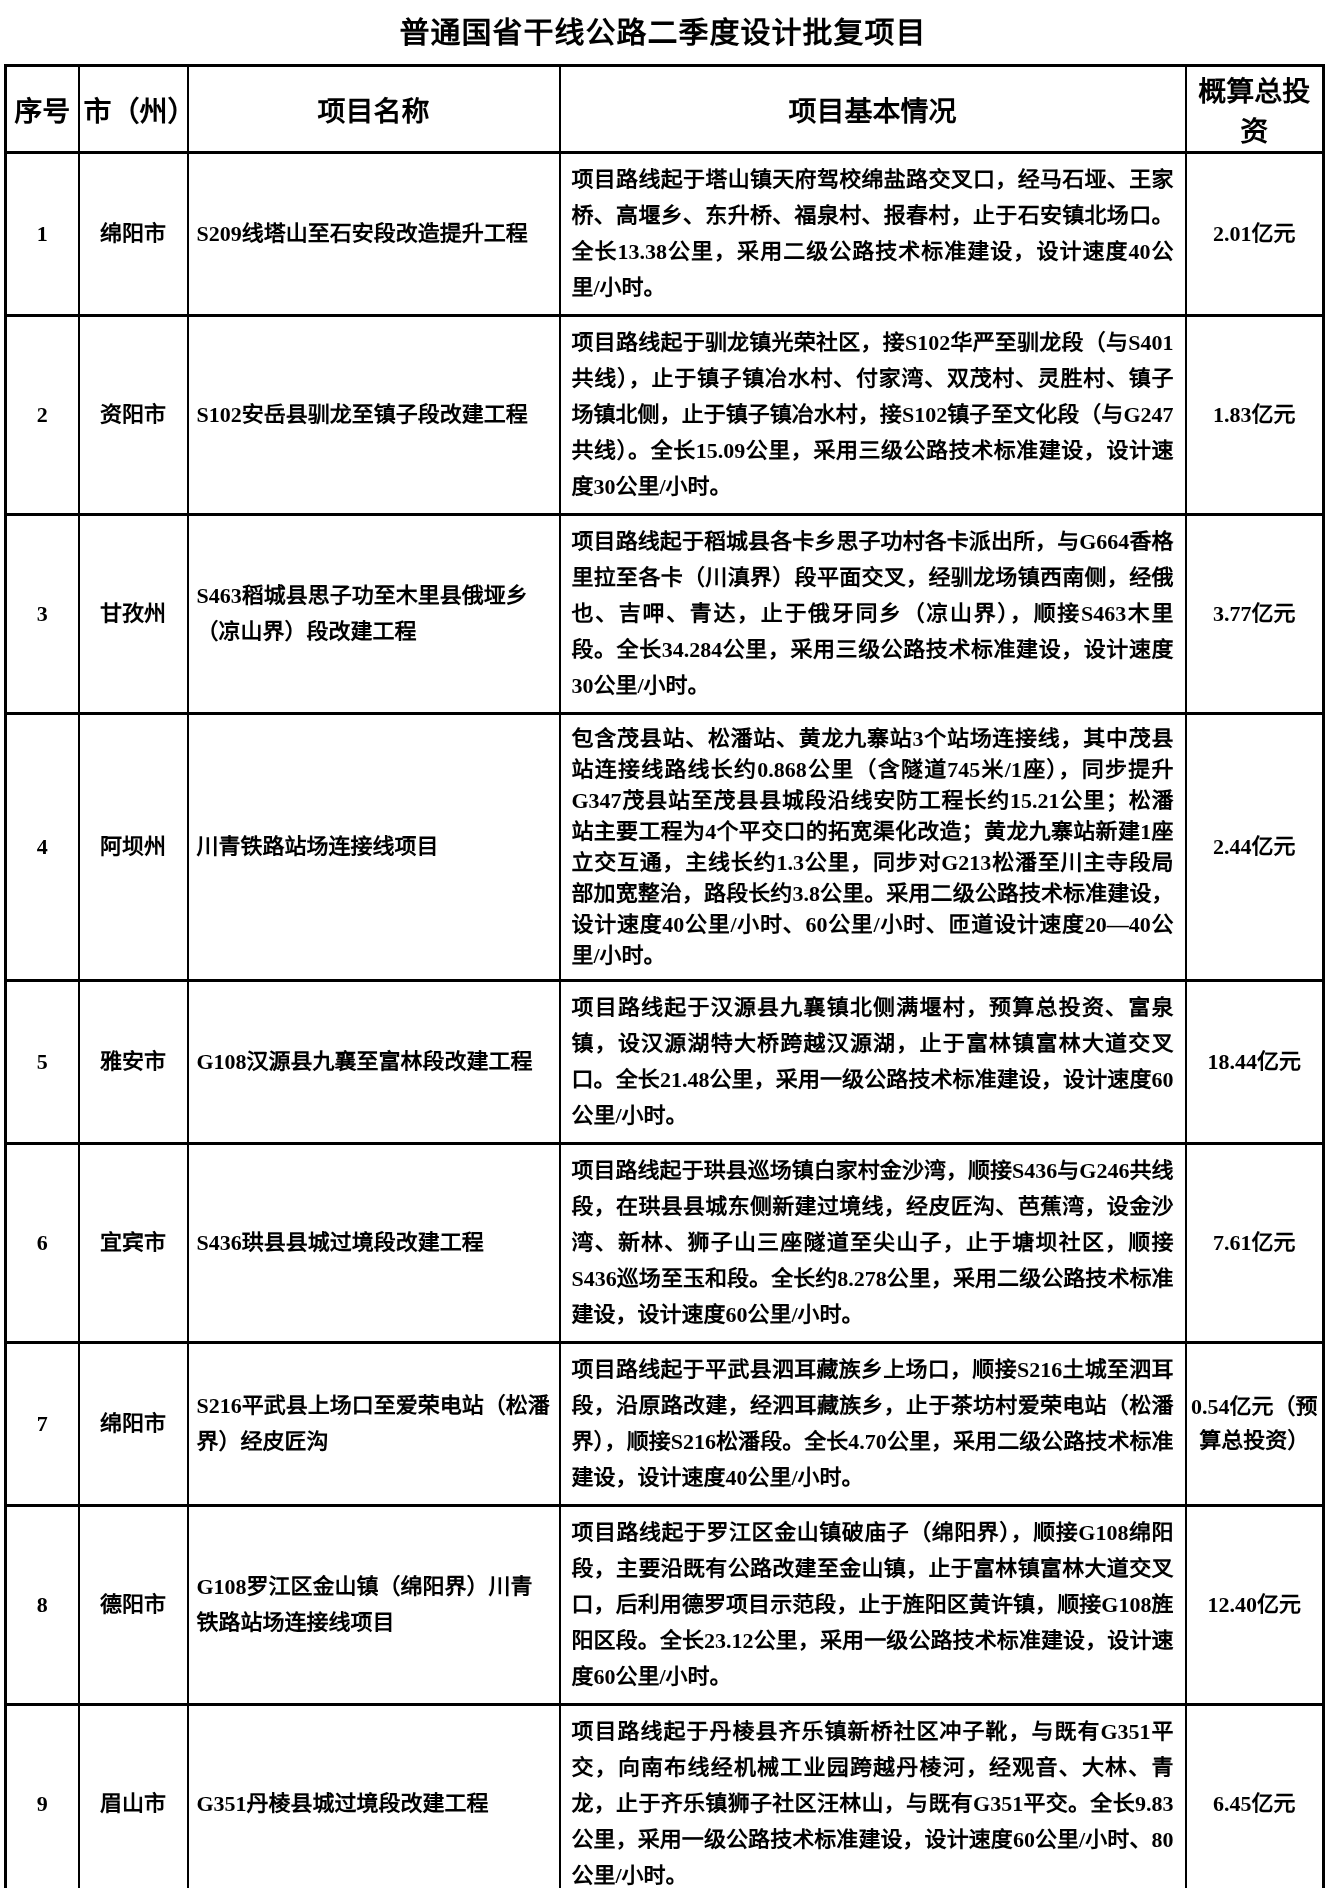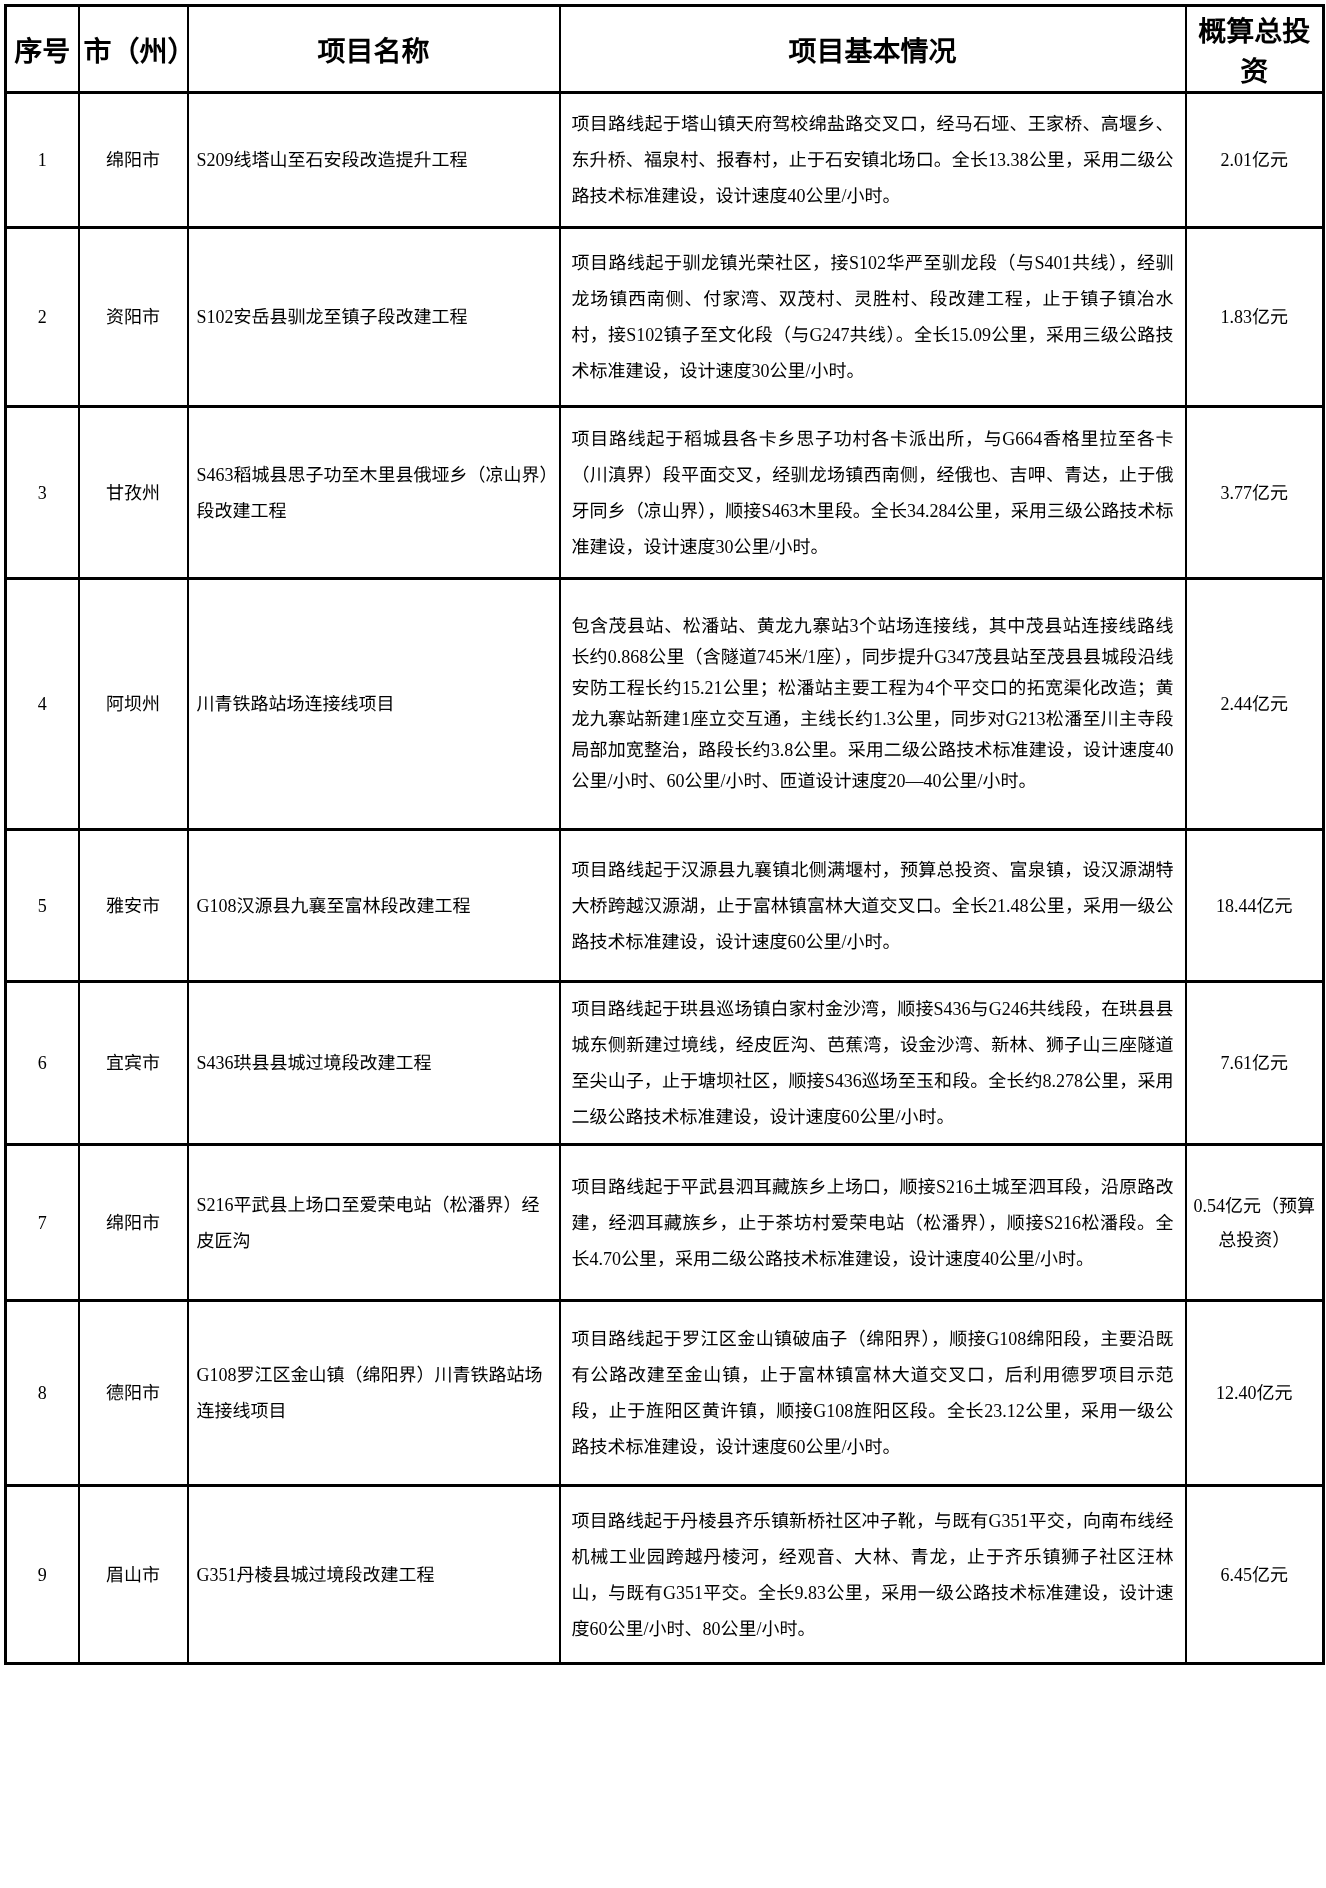--- a/index.html
+++ b/index.html
@@ -42,22 +42,22 @@
     box-sizing: border-box;
   }
   th {
     height: 74px;
     font-size: 28px;
     font-weight: bold;
     text-align: center;
     padding: 2px 4px;
   }
   td {
-    font-size: 18px;
-    font-weight: normal;
+    font-size: 22px;
+    font-weight: bold;
   }
   td.no, td.city, td.inv {
     text-align: center;
     padding: 2px 4px;
     line-height: 34px;
   }
   td.name {
     padding: 2px 8px;
     line-height: 36px;
   }
@@ -74,20 +74,21 @@
   tr.row-5  { height: 152px; }
   tr.row-6  { height: 158px; }
   tr.row-7  { height: 156px; }
   tr.row-8  { height: 185px; }
   tr.row-9  { height: 178px; }
 </style>
 </head>
 <body>
 
 <div class="page">
+  <h1 class="doc-title">普通国省干线公路二季度设计批复项目</h1>
 
   <table class="approval-table">
     <colgroup>
       <col class="c-no">
         <col class="c-city">
         <col class="c-name">
         <col class="c-info">
         <col class="c-inv">
     </colgroup>
     <thead>
@@ -104,21 +105,21 @@
         <td class="no">1</td>
         <td class="city">绵阳市</td>
         <td class="name">S209线塔山至石安段改造提升工程</td>
         <td class="info">项目路线起于塔山镇天府驾校绵盐路交叉口，经马石垭、王家桥、高堰乡、东升桥、福泉村、报春村，止于石安镇北场口。全长13.38公里，采用二级公路技术标准建设，设计速度40公里/小时。</td>
         <td class="inv">2.01亿元</td>
       </tr>
       <tr class="row-2">
         <td class="no">2</td>
         <td class="city">资阳市</td>
         <td class="name">S102安岳县驯龙至镇子段改建工程</td>
-        <td class="info">项目路线起于驯龙镇光荣社区，接S102华严至驯龙段（与S401共线），经驯龙场镇西南侧、付家湾、双茂村、灵胜村、段改建工程，止于镇子镇冶水村，接S102镇子至文化段（与G247共线）。全长15.09公里，采用三级公路技术标准建设，设计速度30公里/小时。</td>
+        <td class="info">项目路线起于驯龙镇光荣社区，接S102华严至驯龙段（与S401共线），止于镇子镇冶水村、付家湾、双茂村、灵胜村、镇子场镇北侧，止于镇子镇冶水村，接S102镇子至文化段（与G247共线）。全长15.09公里，采用三级公路技术标准建设，设计速度30公里/小时。</td>
         <td class="inv">1.83亿元</td>
       </tr>
       <tr class="row-3">
         <td class="no">3</td>
         <td class="city">甘孜州</td>
         <td class="name">S463稻城县思子功至木里县俄垭乡（凉山界）段改建工程</td>
         <td class="info">项目路线起于稻城县各卡乡思子功村各卡派出所，与G664香格里拉至各卡（川滇界）段平面交叉，经驯龙场镇西南侧，经俄也、吉呷、青达，止于俄牙同乡（凉山界），顺接S463木里段。全长34.284公里，采用三级公路技术标准建设，设计速度30公里/小时。</td>
         <td class="inv">3.77亿元</td>
       </tr>
       <tr class="row-4">

